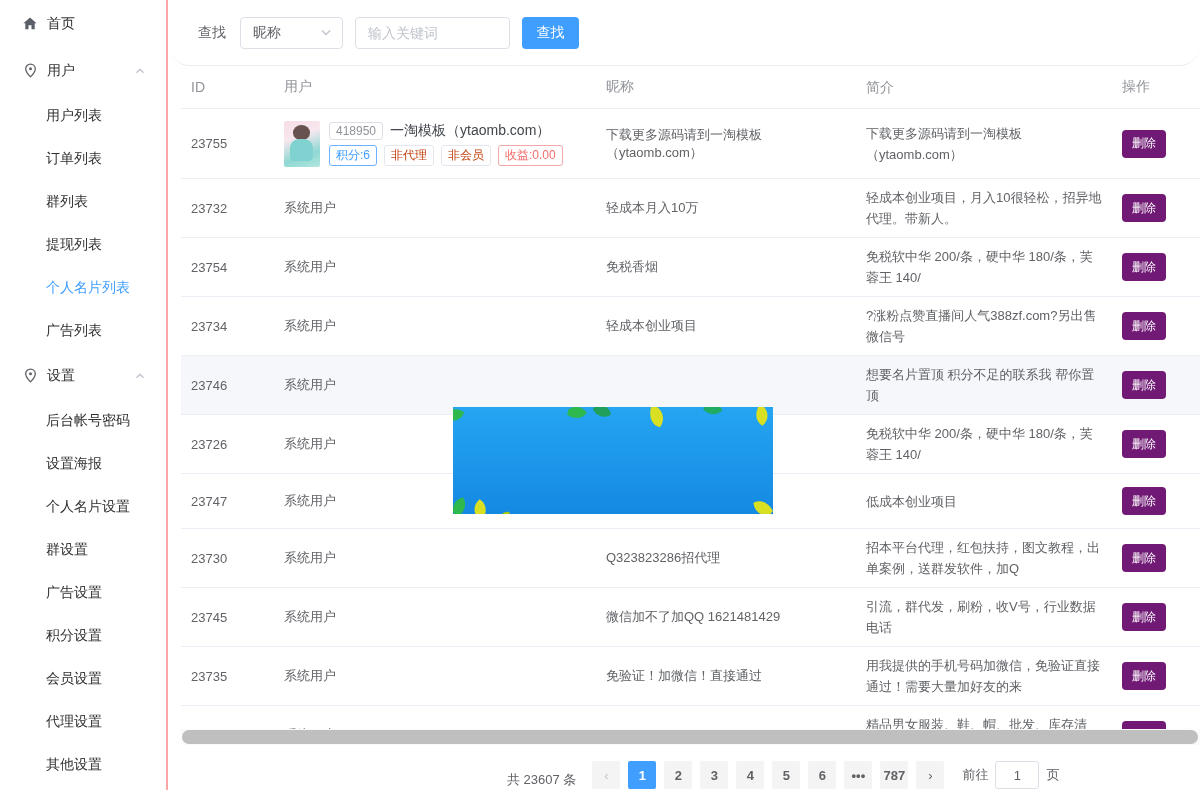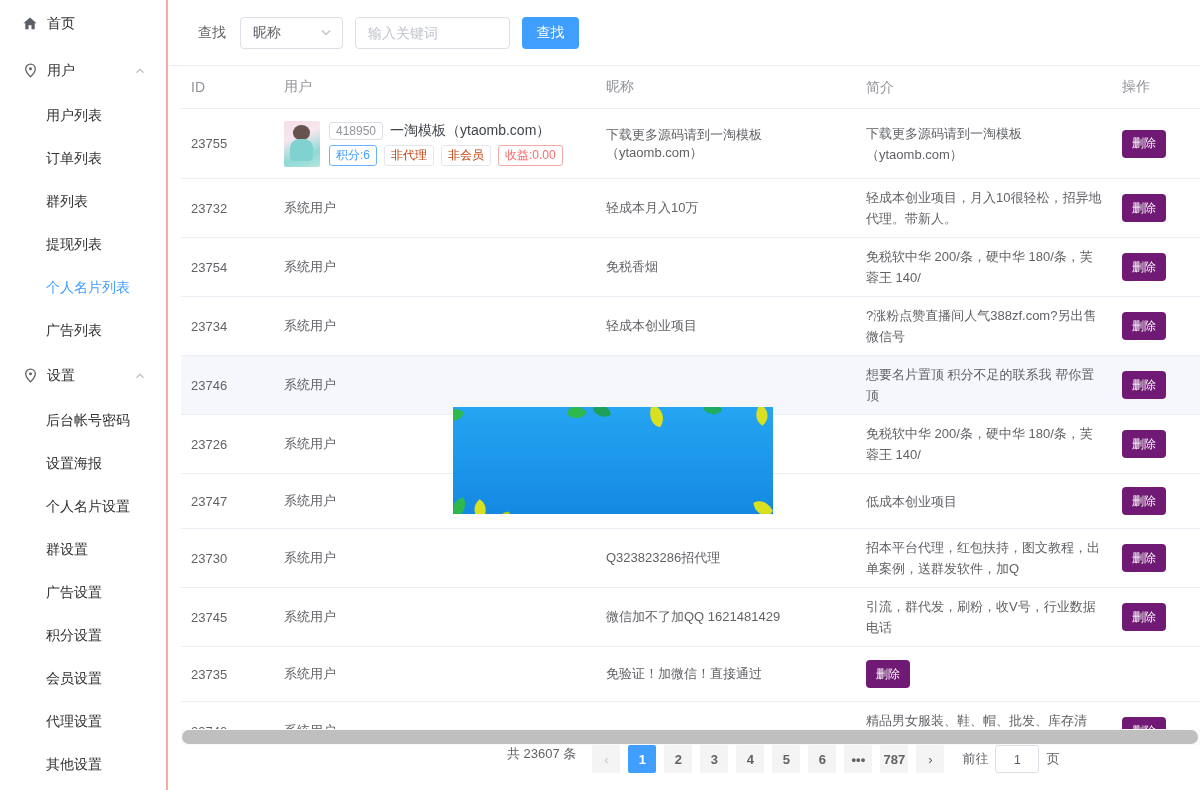--- a/index.html
+++ b/index.html
@@ -15,21 +15,21 @@
   .side-sub { height:43px; display:flex; align-items:center; padding-left:46px;
     font-size:14px; color:#303133; cursor:pointer; }
   .side-sub.active { color:#409EFF; }
   .icn { display:inline-flex; width:16px; margin-right:9px; align-items:center; justify-content:center; }
   .chev { position:absolute; right:20px; top:17px; }
 
   
   .main { position:absolute; left:169px; top:0; width:1031px; height:790px; background:#fff; }
 
   .search-bar { height:66px; border-bottom:1px solid #e9edf2; display:flex;
-    align-items:center; padding-left:29px; }
+    align-items:center; padding-left:29px;border-radius:21px; }
   .search-label { font-size:14px; color:#606266; margin-right:14px; }
   .sel { width:103px; height:32px; border:1px solid #dcdfe6; border-radius:4px;
     display:flex; align-items:center; justify-content:space-between;
     padding:0 10px 0 12px; font-size:14px; color:#606266; margin-right:12px;
     background:#fff; cursor:pointer; }
   .inp { width:155px; height:32px; border:1px solid #dcdfe6; border-radius:4px;
     padding:0 12px; font-size:14px; color:#606266; margin-right:12px; outline:none; }
   .inp::placeholder { color:#c0c4cc; }
   .btn-search { width:57px; height:32px; background:#409EFF; color:#fff; border:none;
     border-radius:4px; font-size:14px; cursor:pointer; }
@@ -70,21 +70,21 @@
   
   .promo { position:absolute; left:272px; top:341px; width:320px; height:107px; z-index:5; }
 
   
   .hscroll { position:absolute; left:-12px; width:1031px; bottom:0; height:16px;
     background:#fafafa; z-index:6; display:flex; align-items:center; }
   .hs-arrow { width:13px; text-align:center; font-size:8px; color:#8d8d8d; line-height:16px; cursor:pointer; }
   .hs-thumb { flex:1; height:14px; background:#bfbfbf; border-radius:7px; margin-right:2px; cursor:grab; }
 
   
-  .pagination { display:flex; align-items:flex-start; height:44px; font-size:13px;
+  .pagination { display:flex; align-items:flex-end; height:44px; font-size:13px;
     color:#606266; padding-left:338px; }
   .pg-total { margin-right:12px; }
   .pg { min-width:28px; height:28px; padding:0 3px; margin:0 4px; background:#f4f4f5;
     border:none; border-radius:2px; color:#606266; font-size:13px; font-weight:bold;
     display:inline-flex; align-items:center; justify-content:center; cursor:pointer; }
   .pg.active { background:#409EFF; color:#fff; }
   .pg.prev { color:#c0c4cc; font-weight:normal; }
   .pg.next { font-weight:normal; }
   .jump { margin-left:14px; display:flex; align-items:center; gap:7px; }
   .jump input { width:44px; height:28px; border:1px solid #dcdfe6; border-radius:3px;
@@ -274,20 +274,21 @@
           <div class="td w-id">23745</div>
           <div class="td w-user">系统用户</div>
           <div class="td w-nick">微信加不了加QQ 1621481429</div>
           <div class="td w-intro">引流，群代发，刷粉，收V号，行业数据电话</div>
           <div class="td w-ops"><button class="btn-del">删除</button></div>
         </div>
         <div class="tr">
           <div class="td w-id">23735</div>
           <div class="td w-user">系统用户</div>
           <div class="td w-nick">免验证！加微信！直接通过</div>
+          <div class="td w-intro">用我提供的手机号码加微信，免验证直接通过！需要大量加好友的来</div>
           <div class="td w-ops"><button class="btn-del">删除</button></div>
         </div>
         <div class="tr">
           <div class="td w-id">23743</div>
           <div class="td w-user">系统用户</div>
           <div class="td w-nick"></div>
           <div class="td w-intro">精品男女服装、鞋、帽、批发、库存清货。</div>
           <div class="td w-ops"><button class="btn-del">删除</button></div>
         </div>
       </div>

